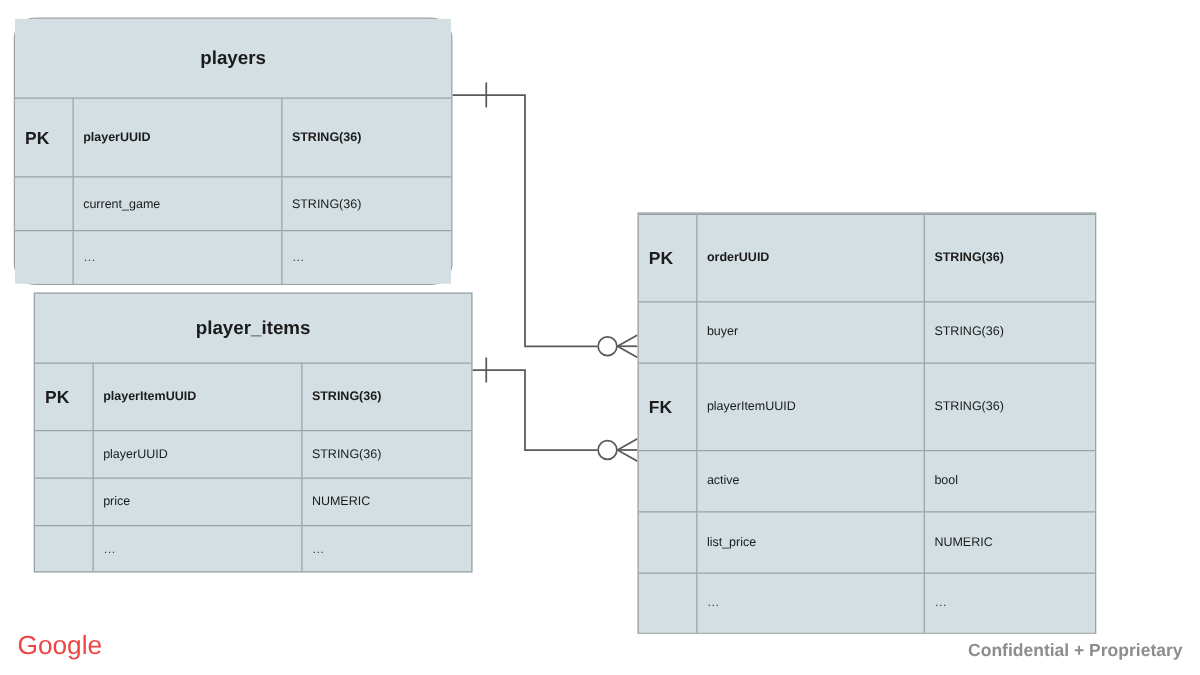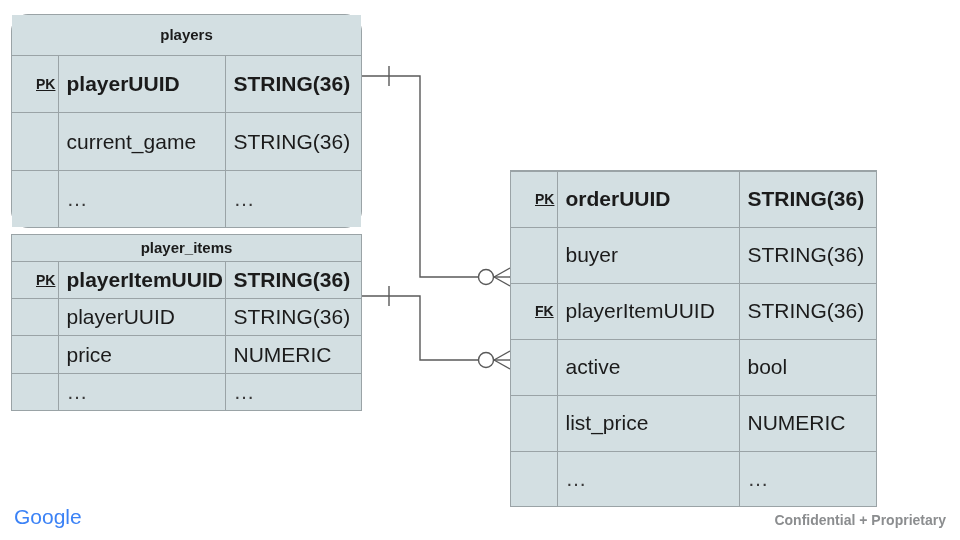--- a/index.html
+++ b/index.html
@@ -35,82 +35,81 @@
   .entity table {
     border-collapse: collapse;
     width: 100%;
     height: 100%;
     table-layout: fixed;
   }
   .entity td, .entity th {
     border: 1px solid #9aa3a6;
     background: #d3dfe2;
     padding: 0 8px;
-    font-size: 21px;
+    font-size: 10px;
     color: #1b1b1b;
     font-weight: normal;
     text-align: left;
     vertical-align: middle;
     white-space: nowrap;
     overflow: hidden;
   }
   .entity .title-cell {
     text-align: center;
     font-weight: bold;
     font-size: 15px;
     border-left: none;
     border-right: none;
     border-top: none;
   }
   .entity td.key-cell {
     text-align: left;
     font-weight: bold;
     font-size: 14px;
-    padding-left: 24px;
+    padding-left: 8px;
     border-left: none;
-    text-decoration: underline;
   }
   .entity td.name-cell {
   }
   .entity td.type-cell {
     border-right: none;
   }
   .entity tr.pk-row td {
     font-weight: bold;
   }
   .entity tr.ellipsis-row td {
     color: #3a3a3a;
   }
   .entity tr:last-child td {
     border-bottom: none;
   }
 
   
   #entity-players     { left: 11px;  top: 14px;  width: 351px; height: 214px; border-radius: 17px; }
-  #entity-player_items{ left: 11px;  top: 234px; width: 351px; height: 177px; }
+  #entity-player_items{ left: 27px;  top: 234px; width: 351px; height: 224px; }
   #entity-trade_orders{ left: 510px; top: 170px; width: 367px; height: 337px; }
 
   
   #connectors {
     position: absolute;
     left: 0;
     top: 0;
     width: 960px;
     height: 540px;
     z-index: 1;
     pointer-events: none;
   }
 
   
   #footer-google {
     position: absolute;
     left: 14px;
     top: 505px;
     font-size: 21px;
-    color: #3b82f6;
+    color: #ef4444;
     letter-spacing: 0px;
     font-family: "Liberation Sans", sans-serif;
   }
   #footer-confidential {
     position: absolute;
     right: 14px;
     top: 512px;
     font-size: 14px;
     color: #8b8d8f;
     font-family: "Liberation Sans", sans-serif;

